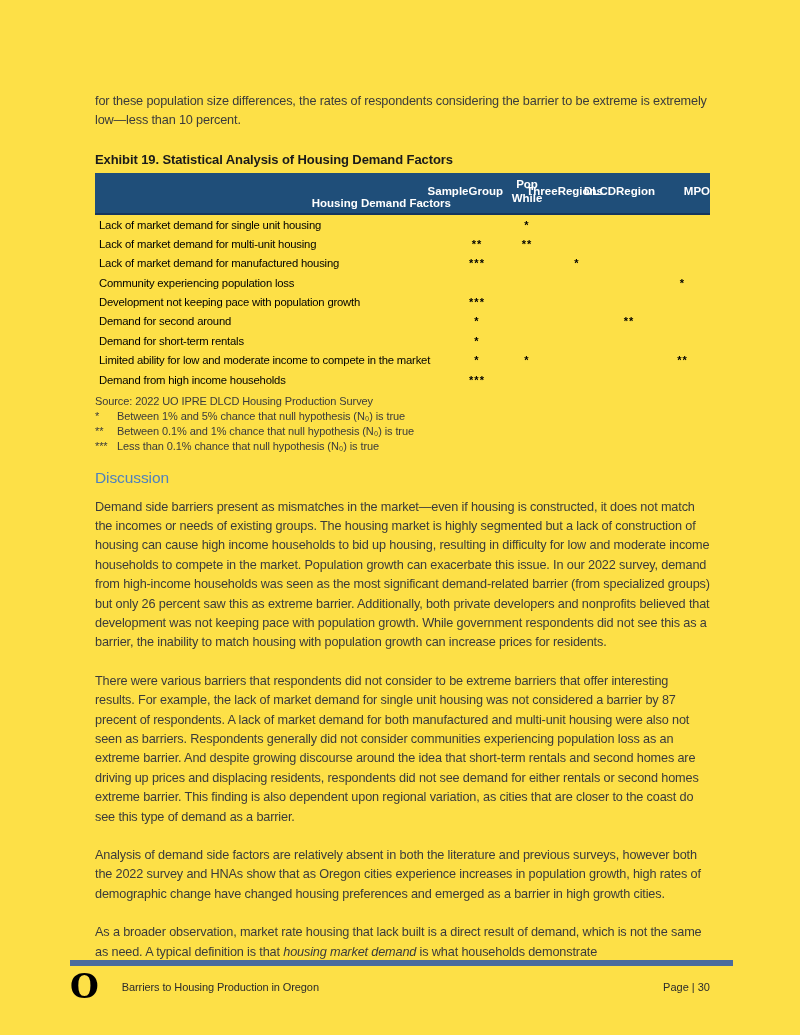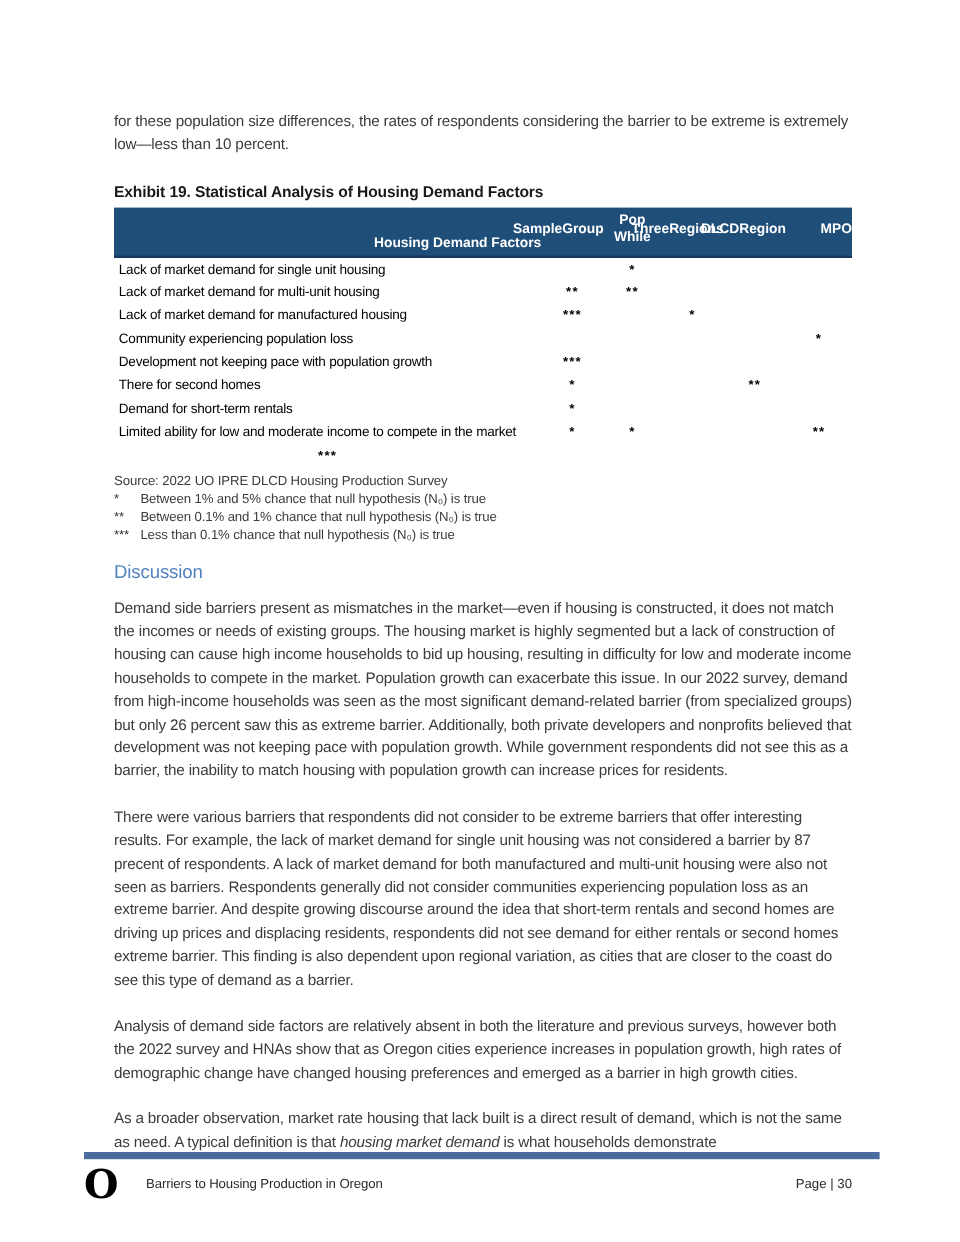--- a/index.html
+++ b/index.html
@@ -1,20 +1,20 @@
 <!DOCTYPE html>
 <html><head>
 <meta charset="utf-8">
 <style>
   html,body { margin:0; padding:0; background:#888; }
   .page {
     position:relative;
     width:800px; height:1035px;
     margin:0 auto;
-    background:#ffffff;
+    background:#fde047;
     font-family:"Liberation Sans", sans-serif;
     overflow:hidden;
   }
   .content {
     position:absolute; left:95px; top:92px; width:615px;
   }
   .body-text {
     font-size:12.7px; line-height:19.4px; letter-spacing:-0.15px;
     color:#3b3b3b; margin:0 0 19px 0;
   }
@@ -141,21 +141,21 @@
       </div>
       <div class="hd-grid hd-row">
         <div class="factor">Development not keeping pace with population growth</div>
         <div class="cell">***</div>
         <div class="cell"></div>
         <div class="cell"></div>
         <div class="cell"></div>
         <div class="cell"></div>
       </div>
       <div class="hd-grid hd-row">
-        <div class="factor">There for second homes</div>
+        <div class="factor">Demand for second around</div>
         <div class="cell">*</div>
         <div class="cell"></div>
         <div class="cell"></div>
         <div class="cell">**</div>
         <div class="cell"></div>
       </div>
       <div class="hd-grid hd-row">
         <div class="factor">Demand for short-term rentals</div>
         <div class="cell">*</div>
         <div class="cell"></div>
@@ -165,20 +165,21 @@
       </div>
       <div class="hd-grid hd-row">
         <div class="factor">Limited ability for low and moderate income to compete in the market</div>
         <div class="cell">*</div>
         <div class="cell">*</div>
         <div class="cell"></div>
         <div class="cell"></div>
         <div class="cell">**</div>
       </div>
       <div class="hd-grid hd-row">
+        <div class="factor">Demand from high income households</div>
         <div class="cell">***</div>
         <div class="cell"></div>
         <div class="cell"></div>
         <div class="cell"></div>
         <div class="cell"></div>
       </div>
     </div>
 
     <div class="notes">
       <div>Source: 2022 UO IPRE DLCD Housing Production Survey</div>

